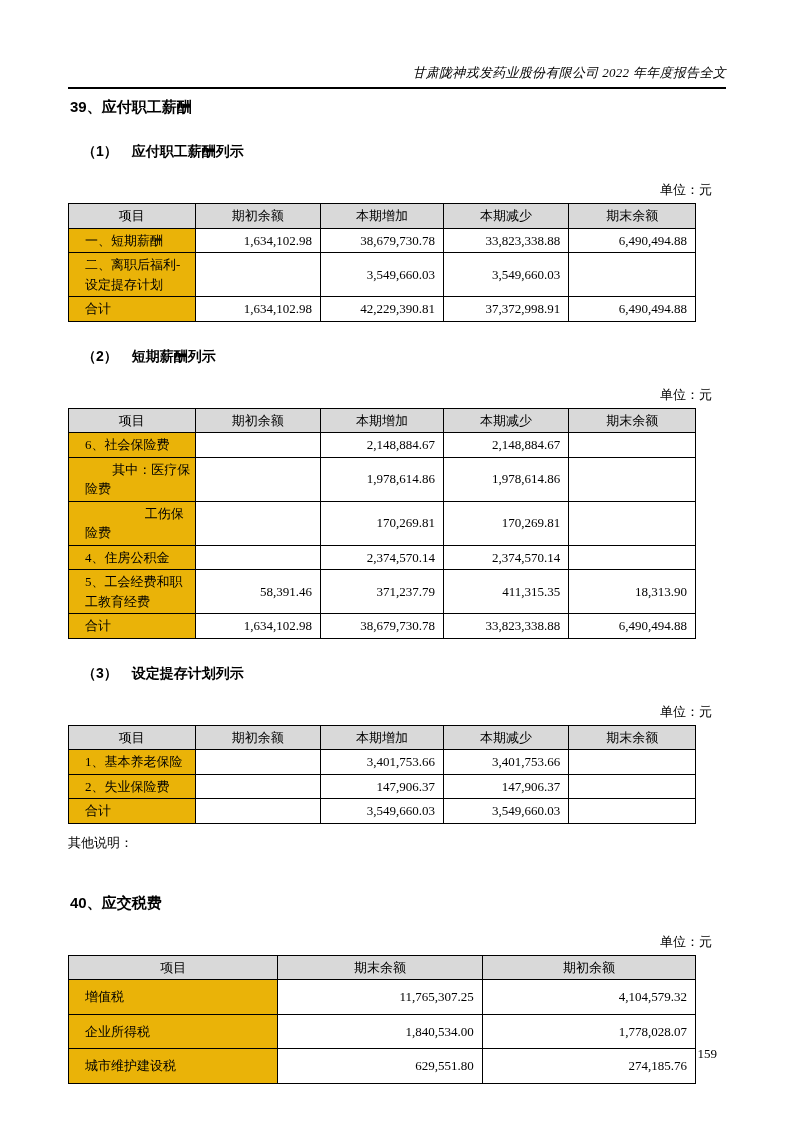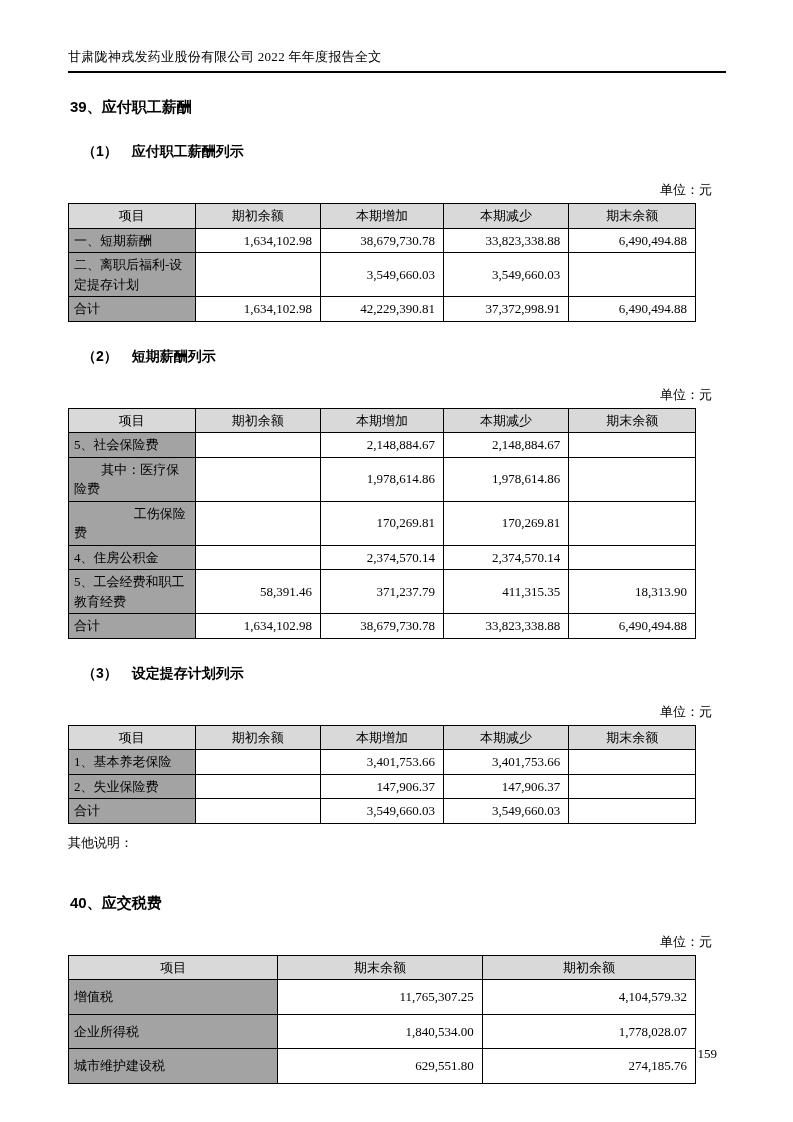--- a/index.html
+++ b/index.html
@@ -4,42 +4,42 @@
 <style>
   html,body { margin:0; padding:0; background:#e8e8e8; }
   .page {
     width:793px; height:1122px; position:relative; margin:0 auto;
     background:#ffffff; color:#000;
     font-family:"Liberation Serif","DejaVu Serif",serif;
     box-sizing:border-box; overflow:hidden;
   }
   .page-header {
     position:absolute; top:0; left:68px; right:67px;
-    padding-top:48px; padding-bottom:5px;
+    padding-top:64px; padding-bottom:5px;
     border-bottom:2px solid #000;
-    text-align:left; font-size:13px; letter-spacing:0.3px;
+    text-align:right; font-size:13px; letter-spacing:0.3px;font-style:italic;
   }
   .content { position:absolute; top:74px; left:68px; right:67px; }
   .sec {
     font-family:"Liberation Sans","DejaVu Sans",sans-serif;
     font-size:15px; font-weight:bold; margin:24px 0 0 2px;
   }
   .sec-40 { margin-top:42px; }
   .sub {
     font-family:"Liberation Sans","DejaVu Sans",sans-serif;
     font-size:14px; font-weight:bold; margin:26px 0 0 14px;
   }
   .unit { width:644px; text-align:right; font-size:13px; margin:20px 0 4px 0; }
   table {
     border-collapse:collapse; table-layout:fixed; width:628px;
     font-size:13px;
   }
   th, td { border:1px solid #000; line-height:1.5; vertical-align:middle; word-break:break-all; }
   th { background:#d9d9d9; font-weight:normal; text-align:center; padding:2px 4px; }
-  td.label { background:#a3a3a3; text-align:left; padding:2px 4px 2px 5px; }
+  td.label { background:#eab308; text-align:left; padding:2px 4px 2px 16px; }
   td.num { background:#fff; text-align:right; padding:2px 8px 2px 4px; }
   .indent-1 { text-indent:2.1em; }
   .indent-2 { text-indent:4.6em; }
   .tax-table td { padding-top:7px; padding-bottom:7px; }
   .note { font-size:13px; margin-top:10px; }
   .page-number { position:absolute; right:76px; bottom:60px; font-size:13px; }
 </style>
 </head>
 <body>
 
@@ -109,21 +109,21 @@
           <tr>
             <th>项目</th>
             <th>期初余额</th>
             <th>本期增加</th>
             <th>本期减少</th>
             <th>期末余额</th>
           </tr>
         </thead>
         <tbody>
           <tr>
-            <td class="label">5、社会保险费</td>
+            <td class="label">6、社会保险费</td>
             <td class="num"></td>
             <td class="num">2,148,884.67</td>
             <td class="num">2,148,884.67</td>
             <td class="num"></td>
           </tr>
           <tr>
             <td class="label indent-1">其中：医疗保险费</td>
             <td class="num"></td>
             <td class="num">1,978,614.86</td>
             <td class="num">1,978,614.86</td>

